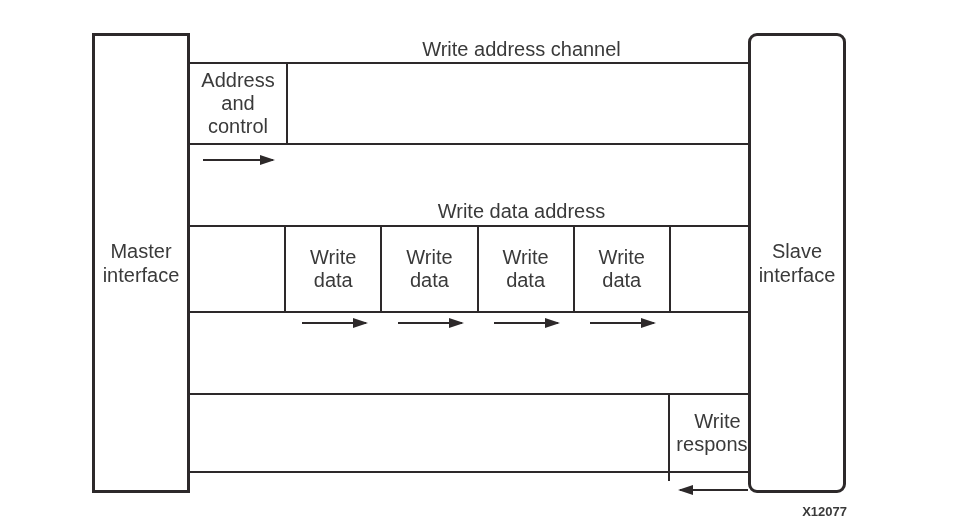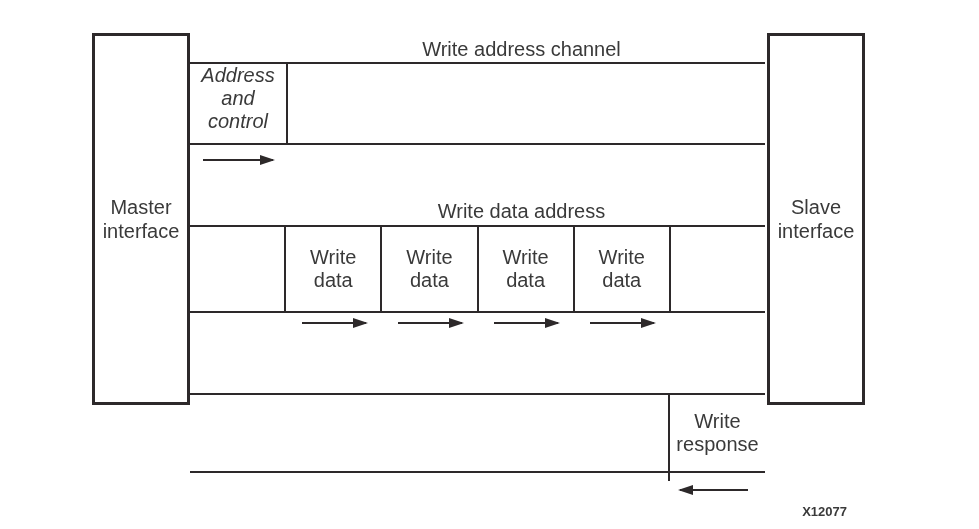--- a/index.html
+++ b/index.html
@@ -14,35 +14,35 @@
     background: #ffffff;
     font-family: "Liberation Sans", sans-serif;
     color: #3a3a3a;
     overflow: hidden;
   }
   
   .iface-box {
     position: absolute;
     top: 33px;
     width: 98px;
-    height: 372px;
+    height: 460px;
     border: 3px solid #2d292a;
     box-sizing: border-box;
     background: #ffffff;
     display: flex;
     align-items: center;
     justify-content: center;
     text-align: center;
     font-size: 20px;
     line-height: 24px;
     white-space: pre-line;
     z-index: 2;
   }
   .master { left: 92px; }
-  .slave  { left: 767px; }
+  .slave  { left: 748px; border-radius: 9px; }
 
   
   .chan-title {
     position: absolute;
     left: 190px;
     width: 663px;
     text-align: center;
     font-size: 20px;
     line-height: 23px;
     white-space: nowrap;
@@ -61,26 +61,26 @@
   .addr-band { top: 62px;  height: 83px; }
   .data-band { top: 225px; height: 88px; display: flex; }
   .resp-band { top: 393px; height: 80px; }
 
   .addr-cell {
     width: 98px;
     height: 100%;
     box-sizing: border-box;
     border-right: 2px solid #2d292a;
     display: flex;
-    justify-content: center;
-    text-align: center;
-    font-size: 20px;
-    line-height: 23px;
-    white-space: pre-line;
-    font-style: italic;
+    align-items: center;
+    justify-content: center;
+    text-align: center;
+    font-size: 20px;
+    line-height: 23px;
+    white-space: pre-line;
   }
   .data-cell {
     flex: 1;
     box-sizing: border-box;
     border-right: 2px solid #2d292a;
     display: flex;
     align-items: center;
     justify-content: center;
     text-align: center;
     font-size: 20px;

